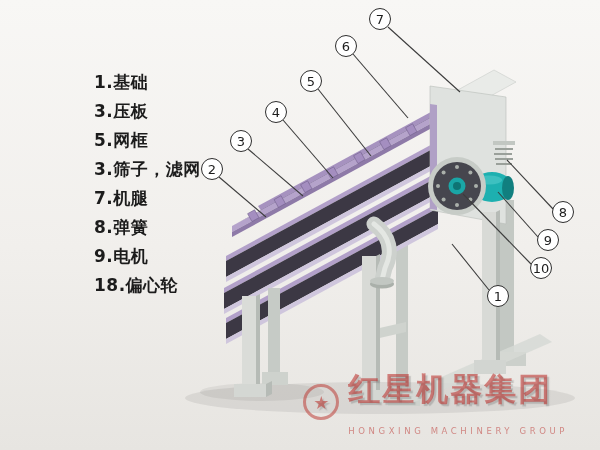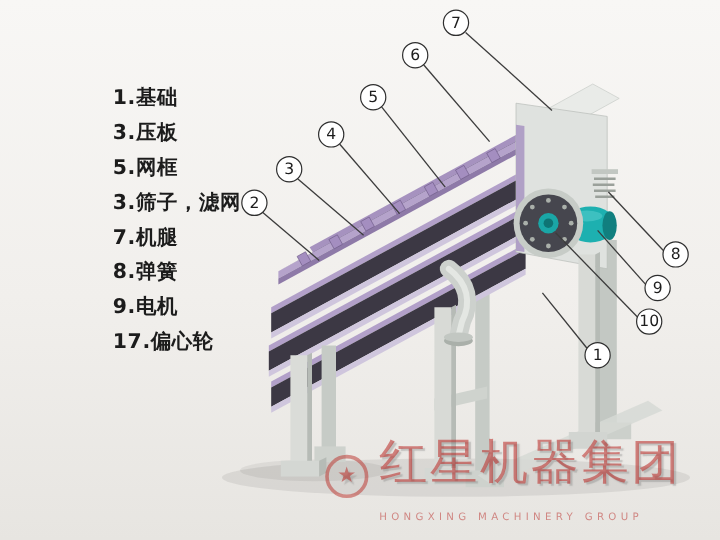--- a/index.html
+++ b/index.html
@@ -24,21 +24,21 @@
     z-index:4;pointer-events:none;
   }
   .wm-logo{
     width:36px;height:36px;border-radius:50%;
     border:3px solid rgba(185,45,40,0.5);box-sizing:border-box;
     display:flex;align-items:center;justify-content:center;
     color:rgba(185,45,40,0.55);font-size:18px;
     text-shadow:2px 2px 1px rgba(120,120,120,0.30);
   }
   .wm-cn{
-    font-size:40px;font-weight:normal;letter-spacing:2px;
+    font-size:32px;font-weight:bold;letter-spacing:2px;
     color:rgba(186,40,36,0.55);
     text-shadow:2px 2px 1px rgba(115,115,115,0.35);
     white-space:nowrap;
   }
   .wm-en{
     font-size:8.5px;letter-spacing:3.6px;margin-top:14px;
     color:rgba(186,40,36,0.5);white-space:nowrap;
   }
 </style>
 </head>
@@ -176,21 +176,21 @@
   </svg>
 
   <ul class="legend">
     <li>1.基础</li>
     <li>3.压板</li>
     <li>5.网框</li>
     <li>3.筛子，滤网</li>
     <li>7.机腿</li>
     <li>8.弹簧</li>
     <li>9.电机</li>
-    <li>17.偏心轮</li>
+    <li>18.偏心轮</li>
   </ul>
 
   <div class="callout" style="left:487px;top:285px;">
       <span>1</span>
     </div>
   <div class="callout" style="left:201px;top:158px;">
       <span>2</span>
     </div>
   <div class="callout" style="left:230px;top:130px;">
       <span>3</span>

